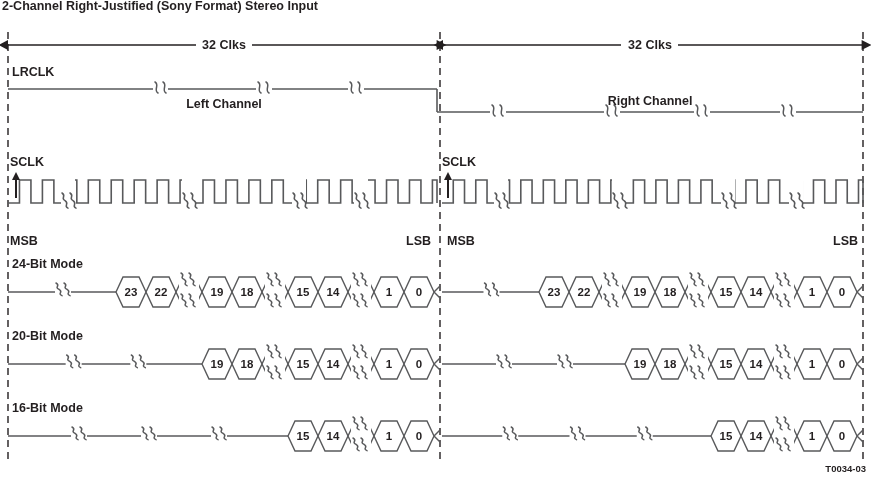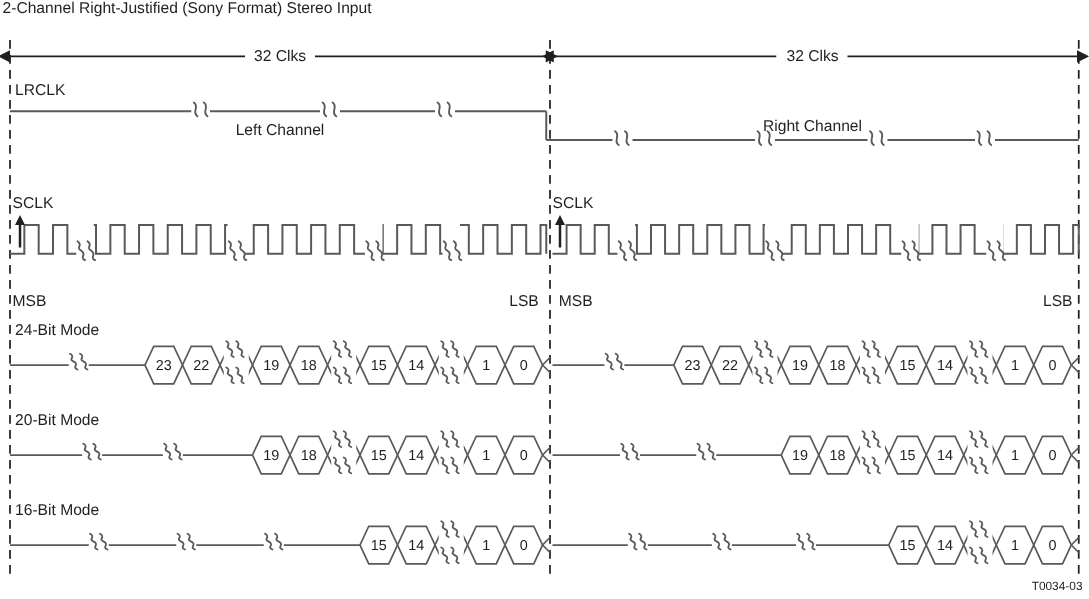--- a/index.html
+++ b/index.html
@@ -12,20 +12,21 @@
     height: 479px;
     font-family: "Liberation Sans", sans-serif;
     color: #231f20;
     overflow: hidden;
     position: relative;
   }
   #diagram-root {
     position: relative;
     width: 778px;
     height: 479px;
+    font-weight: bold;
   }
   svg#timing-svg {
     position: absolute;
     left: 0;
     top: 0;
     width: 871px;
     height: 479px;
   }
   text {
     font-family: "Liberation Sans", sans-serif;

